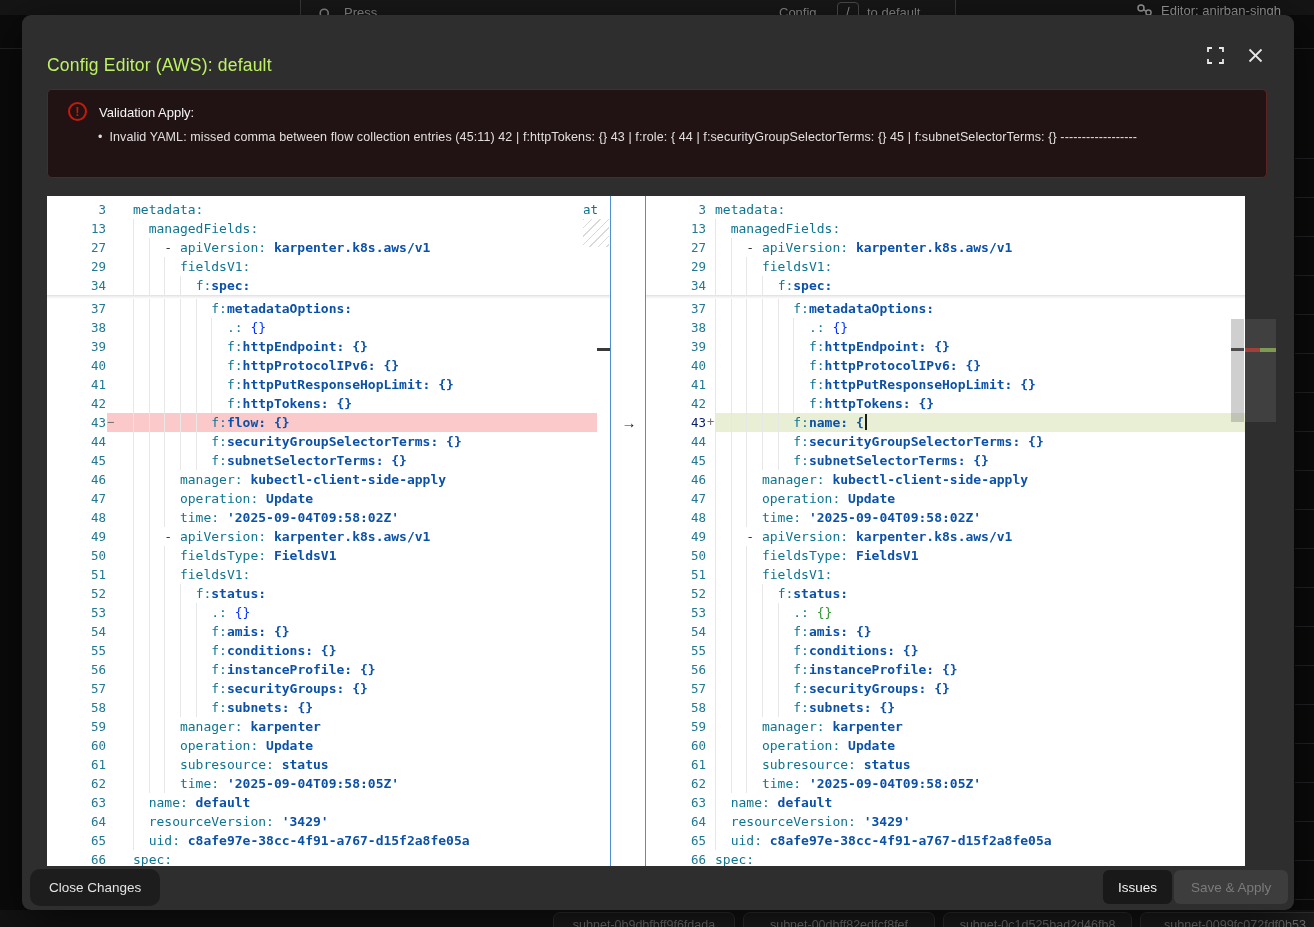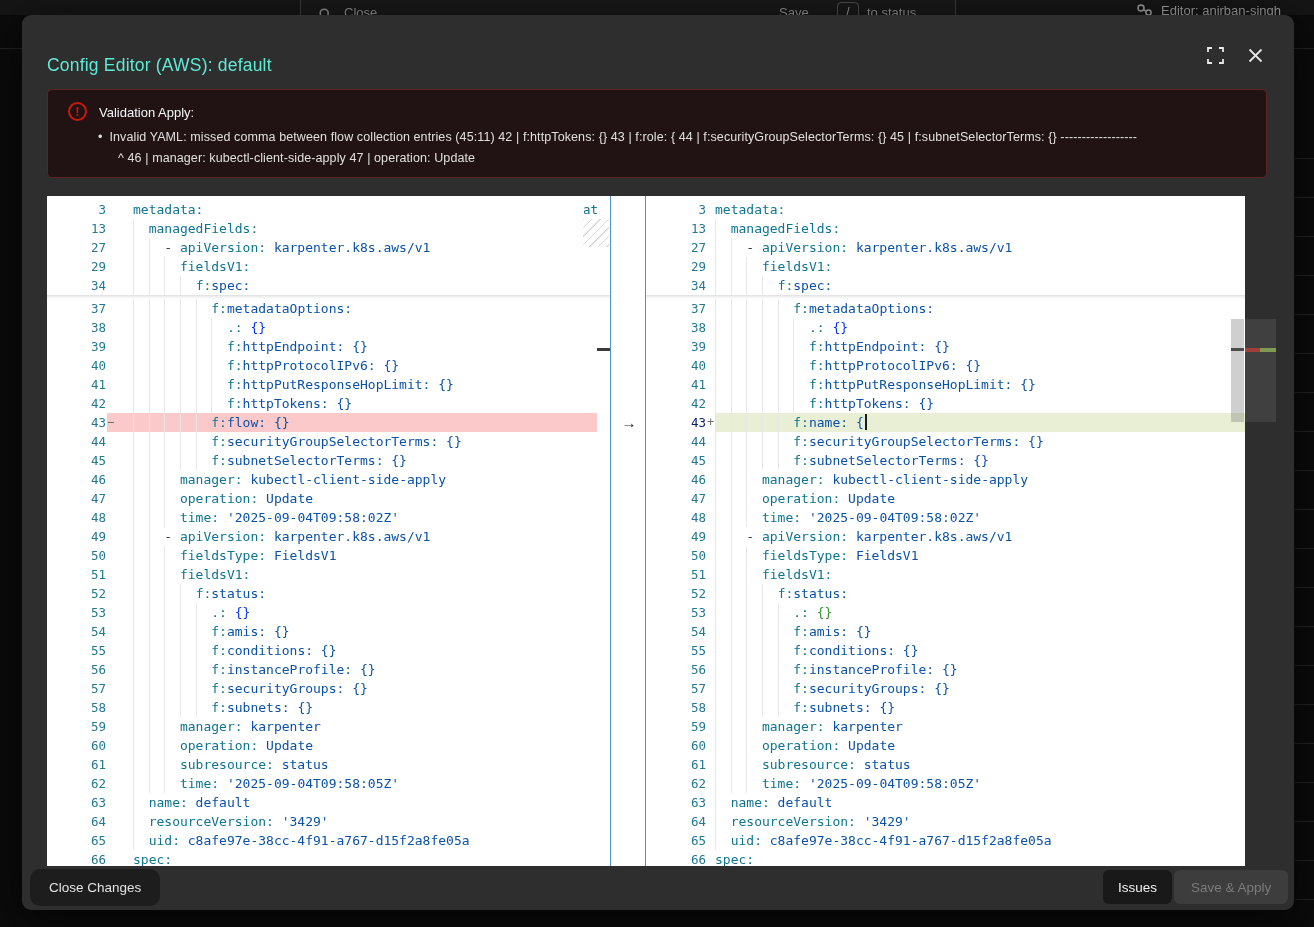--- a/index.html
+++ b/index.html
@@ -23,21 +23,21 @@
       background:repeating-linear-gradient(to bottom,transparent 0 38px,#222427 38px 39px);}
 
   
   #bottomstrip{position:absolute;left:0;top:910px;width:1314px;height:17px;background:#131313;overflow:hidden;z-index:1;}
   .chip{position:absolute;top:2px;height:30px;background:#1c1c1c;border:1px solid #313131;border-radius:7px;
         color:#747474;font-size:12.5px;line-height:25px;text-align:center;white-space:nowrap;overflow:hidden;}
 
   
   #modal{position:absolute;left:22px;top:15px;width:1272px;height:895px;background:#2e2e2e;border-radius:9px;
          box-shadow:0 12px 48px rgba(0,0,0,.65);z-index:5;}
-  #modal-title{position:absolute;left:25px;top:40px;font-size:17.5px;color:#5eead4;letter-spacing:.2px;}
+  #modal-title{position:absolute;left:25px;top:40px;font-size:17.5px;color:#bef264;letter-spacing:.2px;}
   .titlebtn{position:absolute;top:29px;width:22px;height:22px;background:none;border:0;padding:0;cursor:pointer;
             display:flex;align-items:center;justify-content:center;}
   #btn-expand{left:1182px;}  #btn-close{left:1222px;}
 
   
   #banner{position:absolute;left:25px;top:74px;width:1220px;height:89px;background:#211314;
           border:1px solid #5e2422;border-radius:5px;}
   .warn-icon{position:absolute;left:20px;top:12px;width:19px;height:19px;border:2px solid #c9190b;border-radius:50%;
              color:#c9190b;font-size:13px;font-weight:bold;text-align:center;line-height:15px;}
   #banner-title{position:absolute;left:51px;top:15px;font-size:13px;color:#f5f5f5;}
@@ -60,21 +60,21 @@
   #pane-r .num{width:60px;}
   .num.active{color:#0b216f;}
   .sg{position:absolute;left:60px;top:0;width:14px;color:#6f6f6f;font:12px/19px "DejaVu Sans Mono",monospace;}
   #pane-r .sg{left:61px;}
   .code{position:absolute;left:86px;top:0;right:0;height:19px;white-space:pre;color:#222;
         font:13px/19px "DejaVu Sans Mono",monospace;
         background-image:repeating-linear-gradient(to right,#e7e7e7 0 1px,transparent 1px 2ch);
         background-repeat:no-repeat;background-size:0 0;}
   #pane-r .code{left:69px;}
   .tk-key{color:#0e7490;}
-  .tk-val{color:#0b51a8;}
+  .tk-val{color:#0b51a8;font-weight:bold;}
   .tk-dash{color:#3b3b3b;}
   .b-blu{color:#0431fa;} .b-grn{color:#319331;}
   .cursor{display:inline-block;width:2px;height:16px;background:#1a1a1a;vertical-align:-3px;margin-left:1px;}
 
   
   .fold-widget{position:absolute;left:536px;top:4px;width:26px;height:50px;background:#fff;overflow:hidden;}
   .fold-at{color:#0e7490;font:12.5px/19px "DejaVu Sans Mono",monospace;}
   .hatch{height:28px;background:repeating-linear-gradient(135deg,#d9d9d9 0 1px,transparent 1px 6px);}
   #mark-del-l{position:absolute;left:550px;top:152px;width:13px;height:3px;background:#3a3a3a;}
   #thumb-r{position:absolute;left:585px;top:123px;width:13px;height:103px;background:rgba(110,110,110,.33);}
@@ -108,37 +108,43 @@
   <div id="right-rows"></div>
 
   <div id="topbar">
     <div class="searchbox">
       <span class="mag">
         <svg width="13" height="13" viewBox="0 0 13 13">
             <circle cx="5.2" cy="5.2" r="4" fill="none" stroke="#8a8a8a" stroke-width="1.6"></circle>
             <line x1="8.3" y1="8.3" x2="12" y2="12" stroke="#8a8a8a" stroke-width="1.6"></line>
           </svg>
       </span>
-      <span class="search-ph">Close</span>
-      <span class="press-lbl">Save</span>
+      <span class="search-ph">Press</span>
+      <span class="press-lbl">Config</span>
       <span class="keycap">/</span>
-      <span class="tosearch-lbl">to status</span>
+      <span class="tosearch-lbl">to default</span>
     </div>
     <div class="cluster">
       <span>
         <svg width="17" height="14" viewBox="0 0 17 14">
             <circle cx="5" cy="5" r="3" fill="none" stroke="#9b9b9b" stroke-width="1.5"></circle>
             <circle cx="12.5" cy="9.5" r="2.6" fill="none" stroke="#9b9b9b" stroke-width="1.5"></circle>
             <line x1="7.4" y1="6.6" x2="10.3" y2="8.4" stroke="#9b9b9b" stroke-width="1.5"></line>
           </svg>
       </span>
       <span>Editor: anirban-singh</span>
     </div>
   </div>
 
+  <div id="bottomstrip">
+      <div class="chip" style="left: 553px; width: 182px;">subnet-0b9dbfbff9f6fdada</div>
+      <div class="chip" style="left: 743px; width: 192px;">subnet-00dbff82edfcf8fef</div>
+      <div class="chip" style="left: 943px; width: 189px;">subnet-0c1d525bad2d46fb8</div>
+      <div class="chip" style="left: 1140px; width: 190px;">subnet-0099fc072fdf0b53</div>
+    </div>
 
   <div id="modal">
     <div id="modal-title">Config Editor (AWS): default</div>
 
     <button class="titlebtn" id="btn-expand" aria-label="expand">
       <svg width="17" height="17" viewBox="0 0 17 17" fill="none" stroke="#e8e8e8" stroke-width="1.8">
         <path d="M1 5 V1 H5"></path>
           <path d="M12 1 H16 V5"></path>
           <path d="M16 12 V16 H12"></path>
           <path d="M5 16 H1 V12"></path>
@@ -150,21 +156,20 @@
           <line x1="13.5" y1="1.5" x2="1.5" y2="13.5"></line>
       </svg>
     </button>
 
     <div id="banner">
       <div class="warn-icon">!</div>
       <div id="banner-title">Validation Apply:</div>
       <div class="msg" id="msg1">
         <span class="dot">•</span><span>Invalid YAML: missed comma between flow collection entries (45:11) 42 | f:httpTokens: {} 43 | f:role: { 44 | f:securityGroupSelectorTerms: {} 45 | f:subnetSelectorTerms: {} ------------------</span>
       </div>
-      <div class="msg" id="msg2">^ 46 | manager: kubectl-client-side-apply 47 | operation: Update</div>
     </div>
 
     <div id="editor">
       <div class="pane" id="pane-l">
         <div class="ctx" id="ctxL">
             <div class="row">
               <span class="num">3</span>
               <span class="code"><span class="tk-key">metadata:</span></span>
             </div>
             <div class="row">

